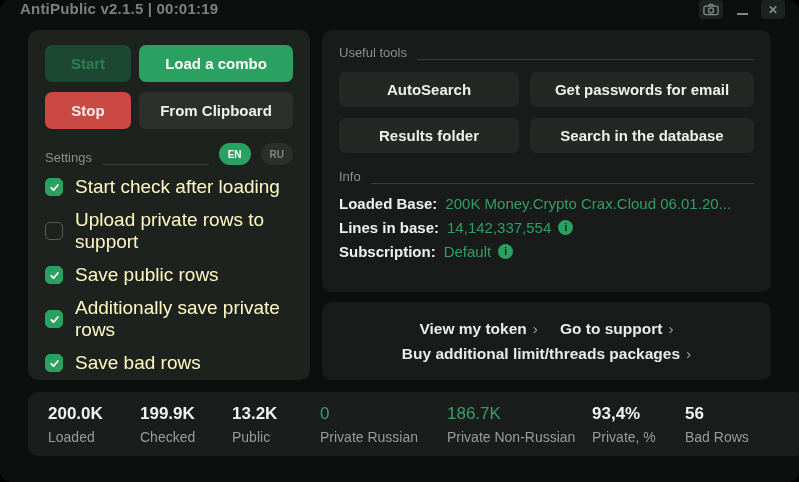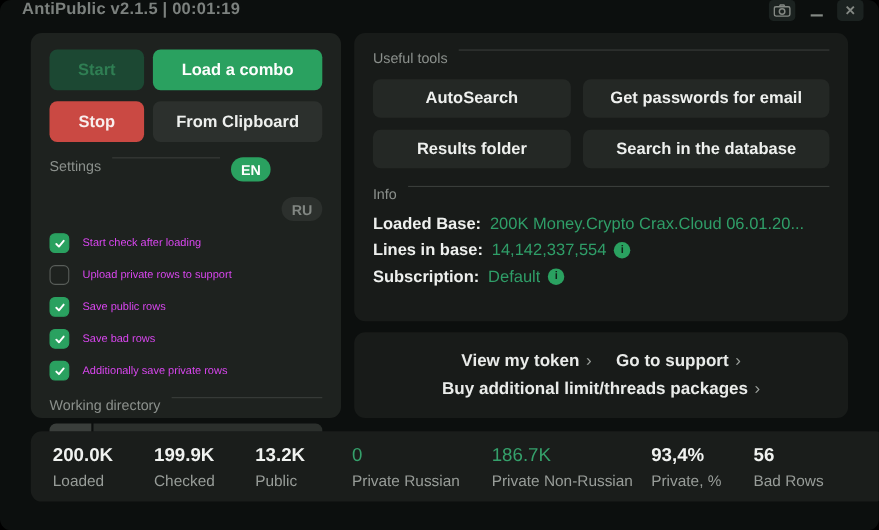--- a/index.html
+++ b/index.html
@@ -24,32 +24,32 @@
   .stats-bar   { left:28px;  top:392px; width:778px; height:64px;  background:#1a1d1b; display:flex; align-items:center; padding-left:20px; }
 
   
   .action-grid { display:grid; grid-template-columns:86px 1fr; gap:10px 8px; margin-bottom:14px; }
   .btn { height:37px; border:none; border-radius:7px; font-family:inherit; font-size:15px; font-weight:700; cursor:pointer; }
   .btn-start { background:#1c4833; color:#2f7e53; }
   .btn-green { background:#2aa160; color:#fdfefd; }
   .btn-red   { background:#ca4943; color:#f8eeed; }
   .btn-dark  { background:#2c302d; color:#eef0ee; }
 
-  .section-header { display:flex; align-items:flex-start; gap:10px; color:#8b908c; font-size:13px; }
+  .section-header { display:flex; align-items:flex-end; gap:10px; color:#8b908c; font-size:13px; }
   .sh-line { flex:1; height:1px; background:#393d3a; }
-  .pill { height:22px; padding:0 9px; border:none; border-radius:11px; font-family:inherit; font-size:13px; font-weight:700; cursor:pointer; }
+  .pill { height:22px; padding:0 9px; border:none; border-radius:11px; font-family:inherit; font-size:10px; font-weight:700; cursor:pointer; }
   .pill-active   { background:#2aa160; color:#fff; }
-  .pill-inactive { background:#2c302d; color:#828783;margin-top:36px; }
+  .pill-inactive { background:#2c302d; color:#828783; }
 
   .check-row { display:flex; align-items:center; gap:12px; margin-top:11px; cursor:pointer; }
   .checkbox { width:18px; height:18px; flex:0 0 18px; border-radius:5px; border:1.5px solid #585d59; background:transparent; display:flex; align-items:center; justify-content:center; }
   .checkbox.checked { background:#2aa160; border-color:#2aa160; }
   .checkbox svg { visibility:hidden; }
   .checkbox.checked svg { visibility:visible; }
-  .check-label { font-size:10px; color:#d946ef; }
+  .check-label { font-size:19px; color:#fef9c3; }
 
   .wd-header { margin-top:15px; }
   .path-row { display:flex; margin-top:9px; height:30px; }
   .folder-btn { width:38px; background:#3a3e3b; border:none; border-radius:6px 0 0 6px; display:flex; align-items:center; justify-content:center; cursor:pointer; margin-right:2px; }
   .path-field { flex:1; background:#2b2f2c; border-radius:0 6px 6px 0; color:#c9cdc9; font-size:14px; display:flex; align-items:center; padding:0 10px; white-space:nowrap; overflow:hidden; cursor:text; }
 
   
   .tools-grid { display:grid; grid-template-columns:180px 1fr; gap:11px; margin:12px 0 16px; }
   .tool-btn { height:35px; background:#242825; border:none; border-radius:7px; color:#eef0ee; font-family:inherit; font-size:15px; font-weight:700; cursor:pointer; }
   .info-rows { margin-top:11px; }
@@ -135,29 +135,29 @@
           </svg>
         </span>
       <span class="check-label">Save public rows</span>
     </div>
     <div class="check-row">
       <span class="checkbox checked">
           <svg width="11" height="11" viewBox="0 0 12 12" fill="none" stroke="#fff" stroke-width="1.9" stroke-linecap="round" stroke-linejoin="round">
             <path d="M2.4 6.3l2.6 2.6 4.7-5.7"></path>
           </svg>
         </span>
+      <span class="check-label">Additionally save private rows</span>
+    </div>
+    <div class="check-row">
+      <span class="checkbox checked">
+          <svg width="11" height="11" viewBox="0 0 12 12" fill="none" stroke="#fff" stroke-width="1.9" stroke-linecap="round" stroke-linejoin="round">
+            <path d="M2.4 6.3l2.6 2.6 4.7-5.7"></path>
+          </svg>
+        </span>
       <span class="check-label">Save bad rows</span>
-    </div>
-    <div class="check-row">
-      <span class="checkbox checked">
-          <svg width="11" height="11" viewBox="0 0 12 12" fill="none" stroke="#fff" stroke-width="1.9" stroke-linecap="round" stroke-linejoin="round">
-            <path d="M2.4 6.3l2.6 2.6 4.7-5.7"></path>
-          </svg>
-        </span>
-      <span class="check-label">Additionally save private rows</span>
     </div>
 
     <div class="section-header wd-header">
       <span>Working directory</span>
       <span class="sh-line"></span>
     </div>
     <div class="path-row">
       <button class="folder-btn">
         <span style="display:flex">
           <svg width="16" height="13" viewBox="0 0 16 13" fill="none" stroke="#c2c6c2" stroke-width="1.3" stroke-linejoin="round">

